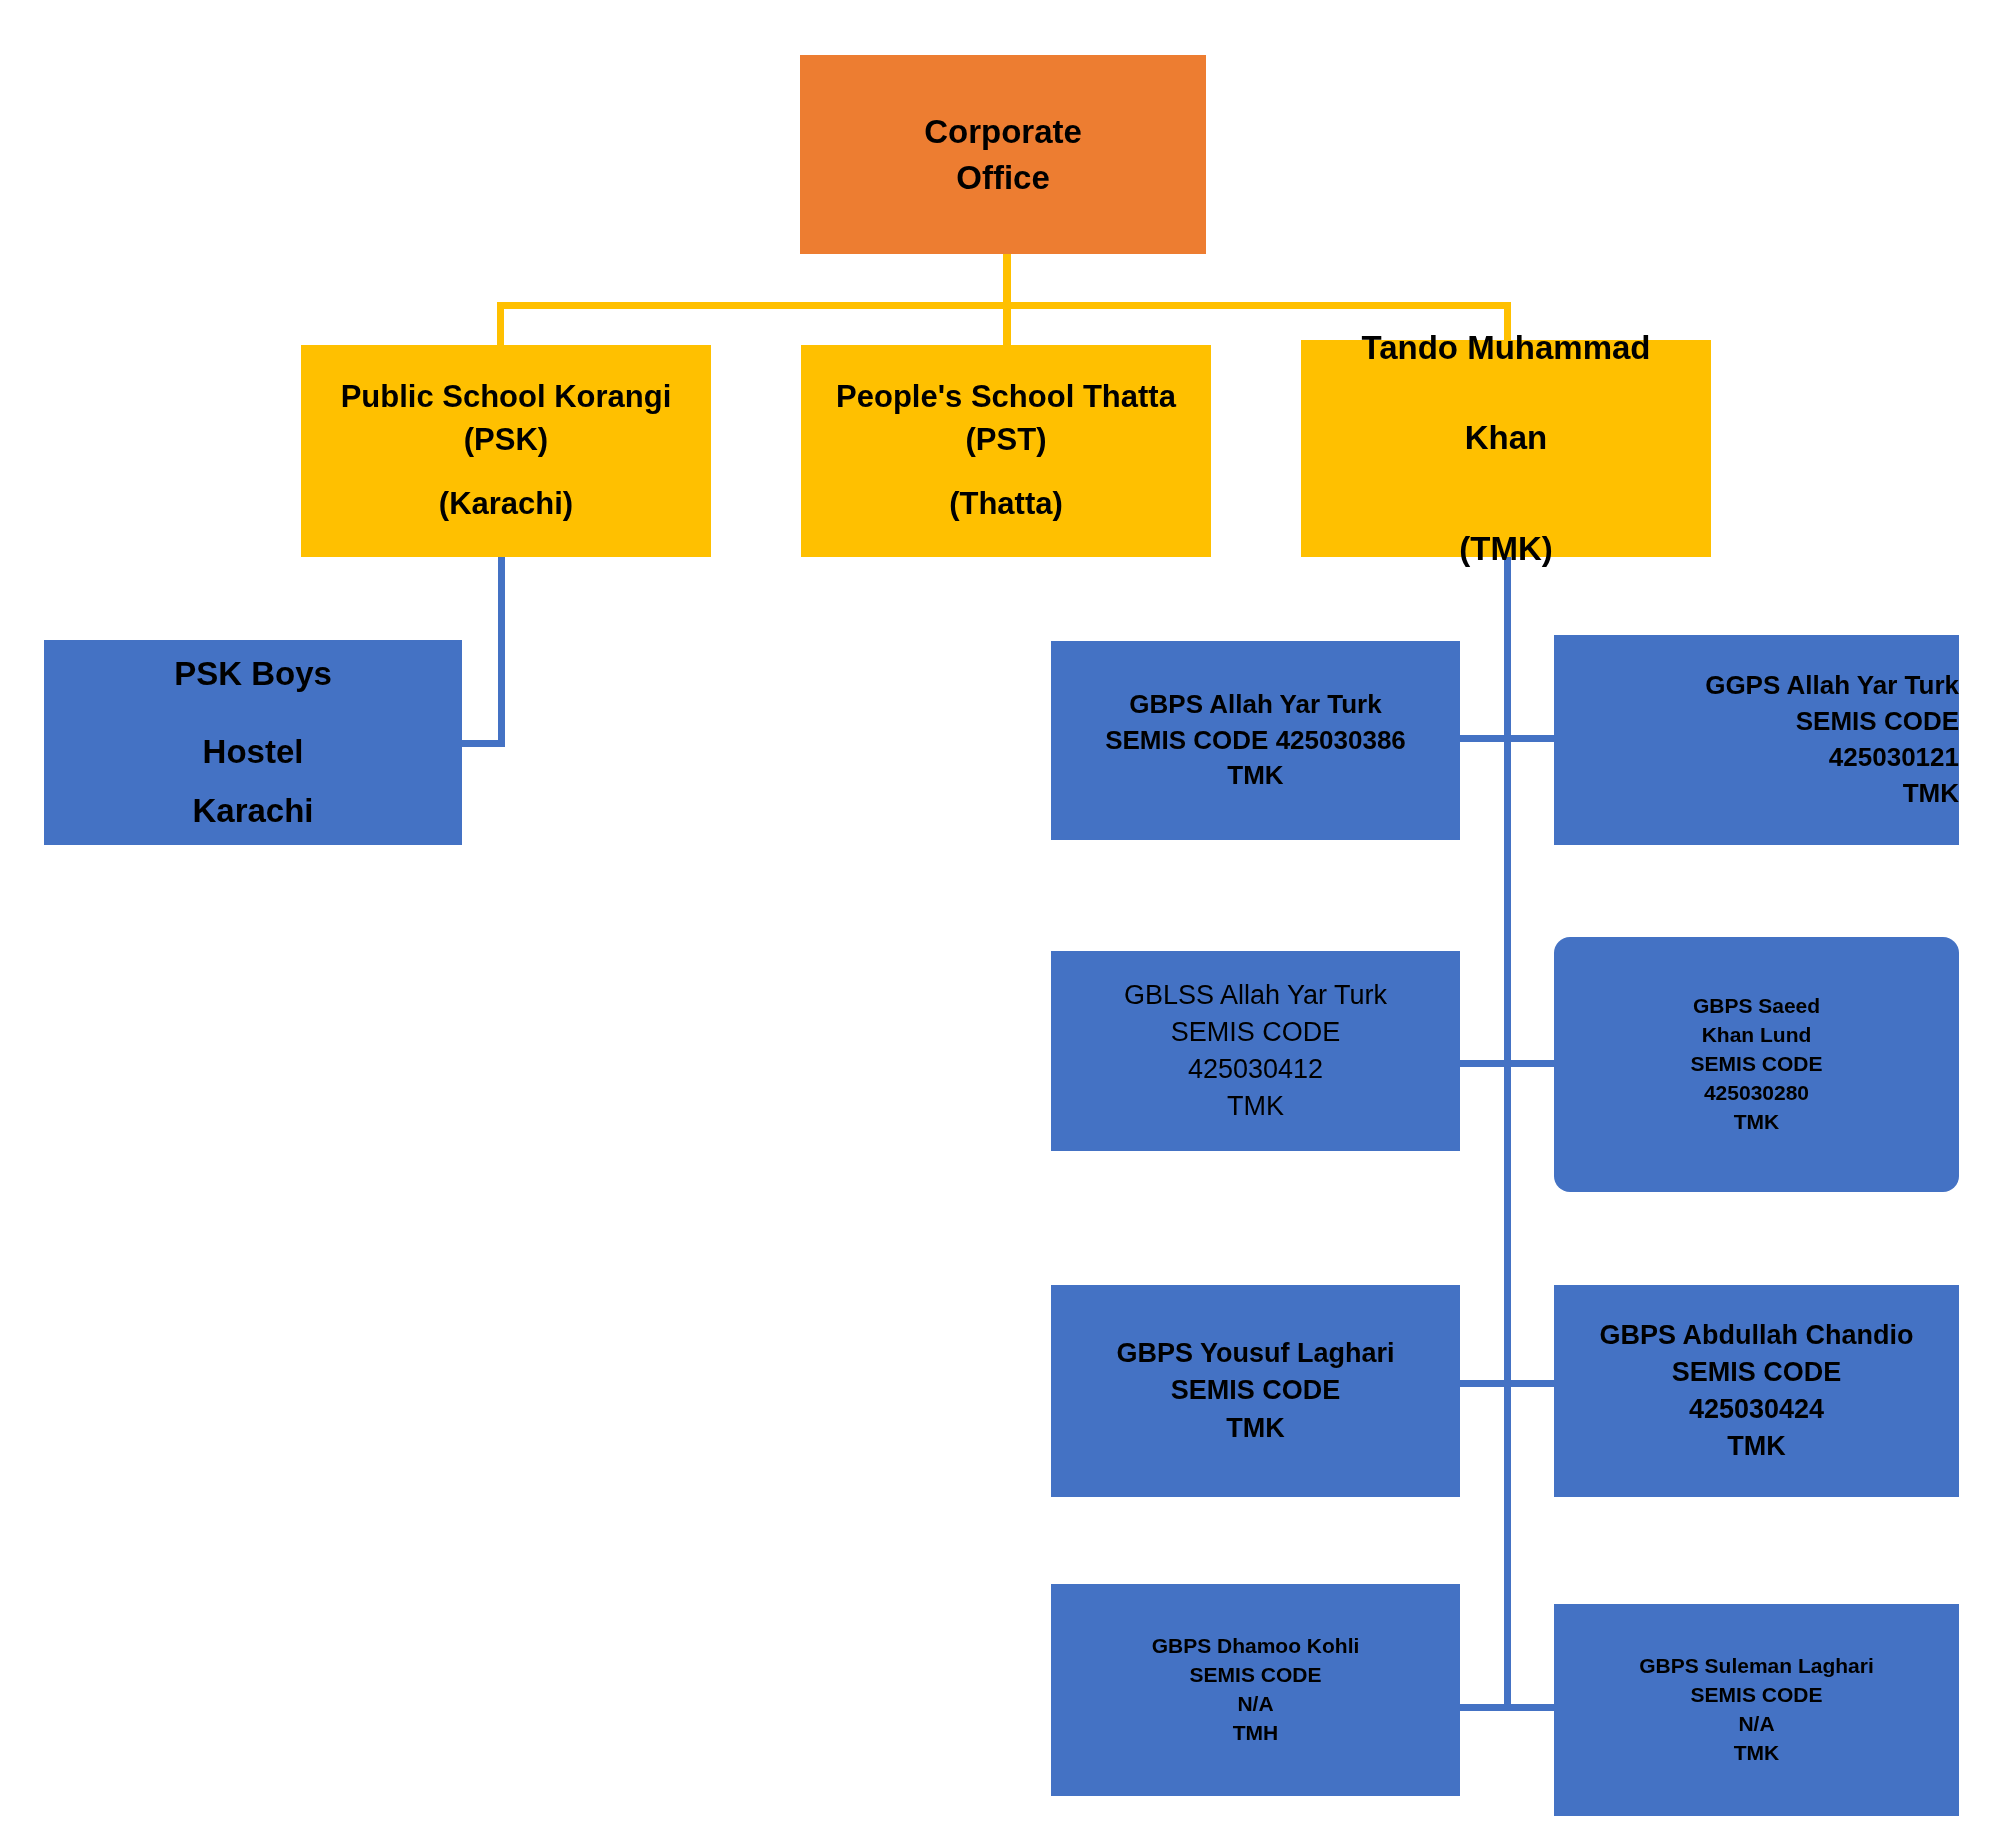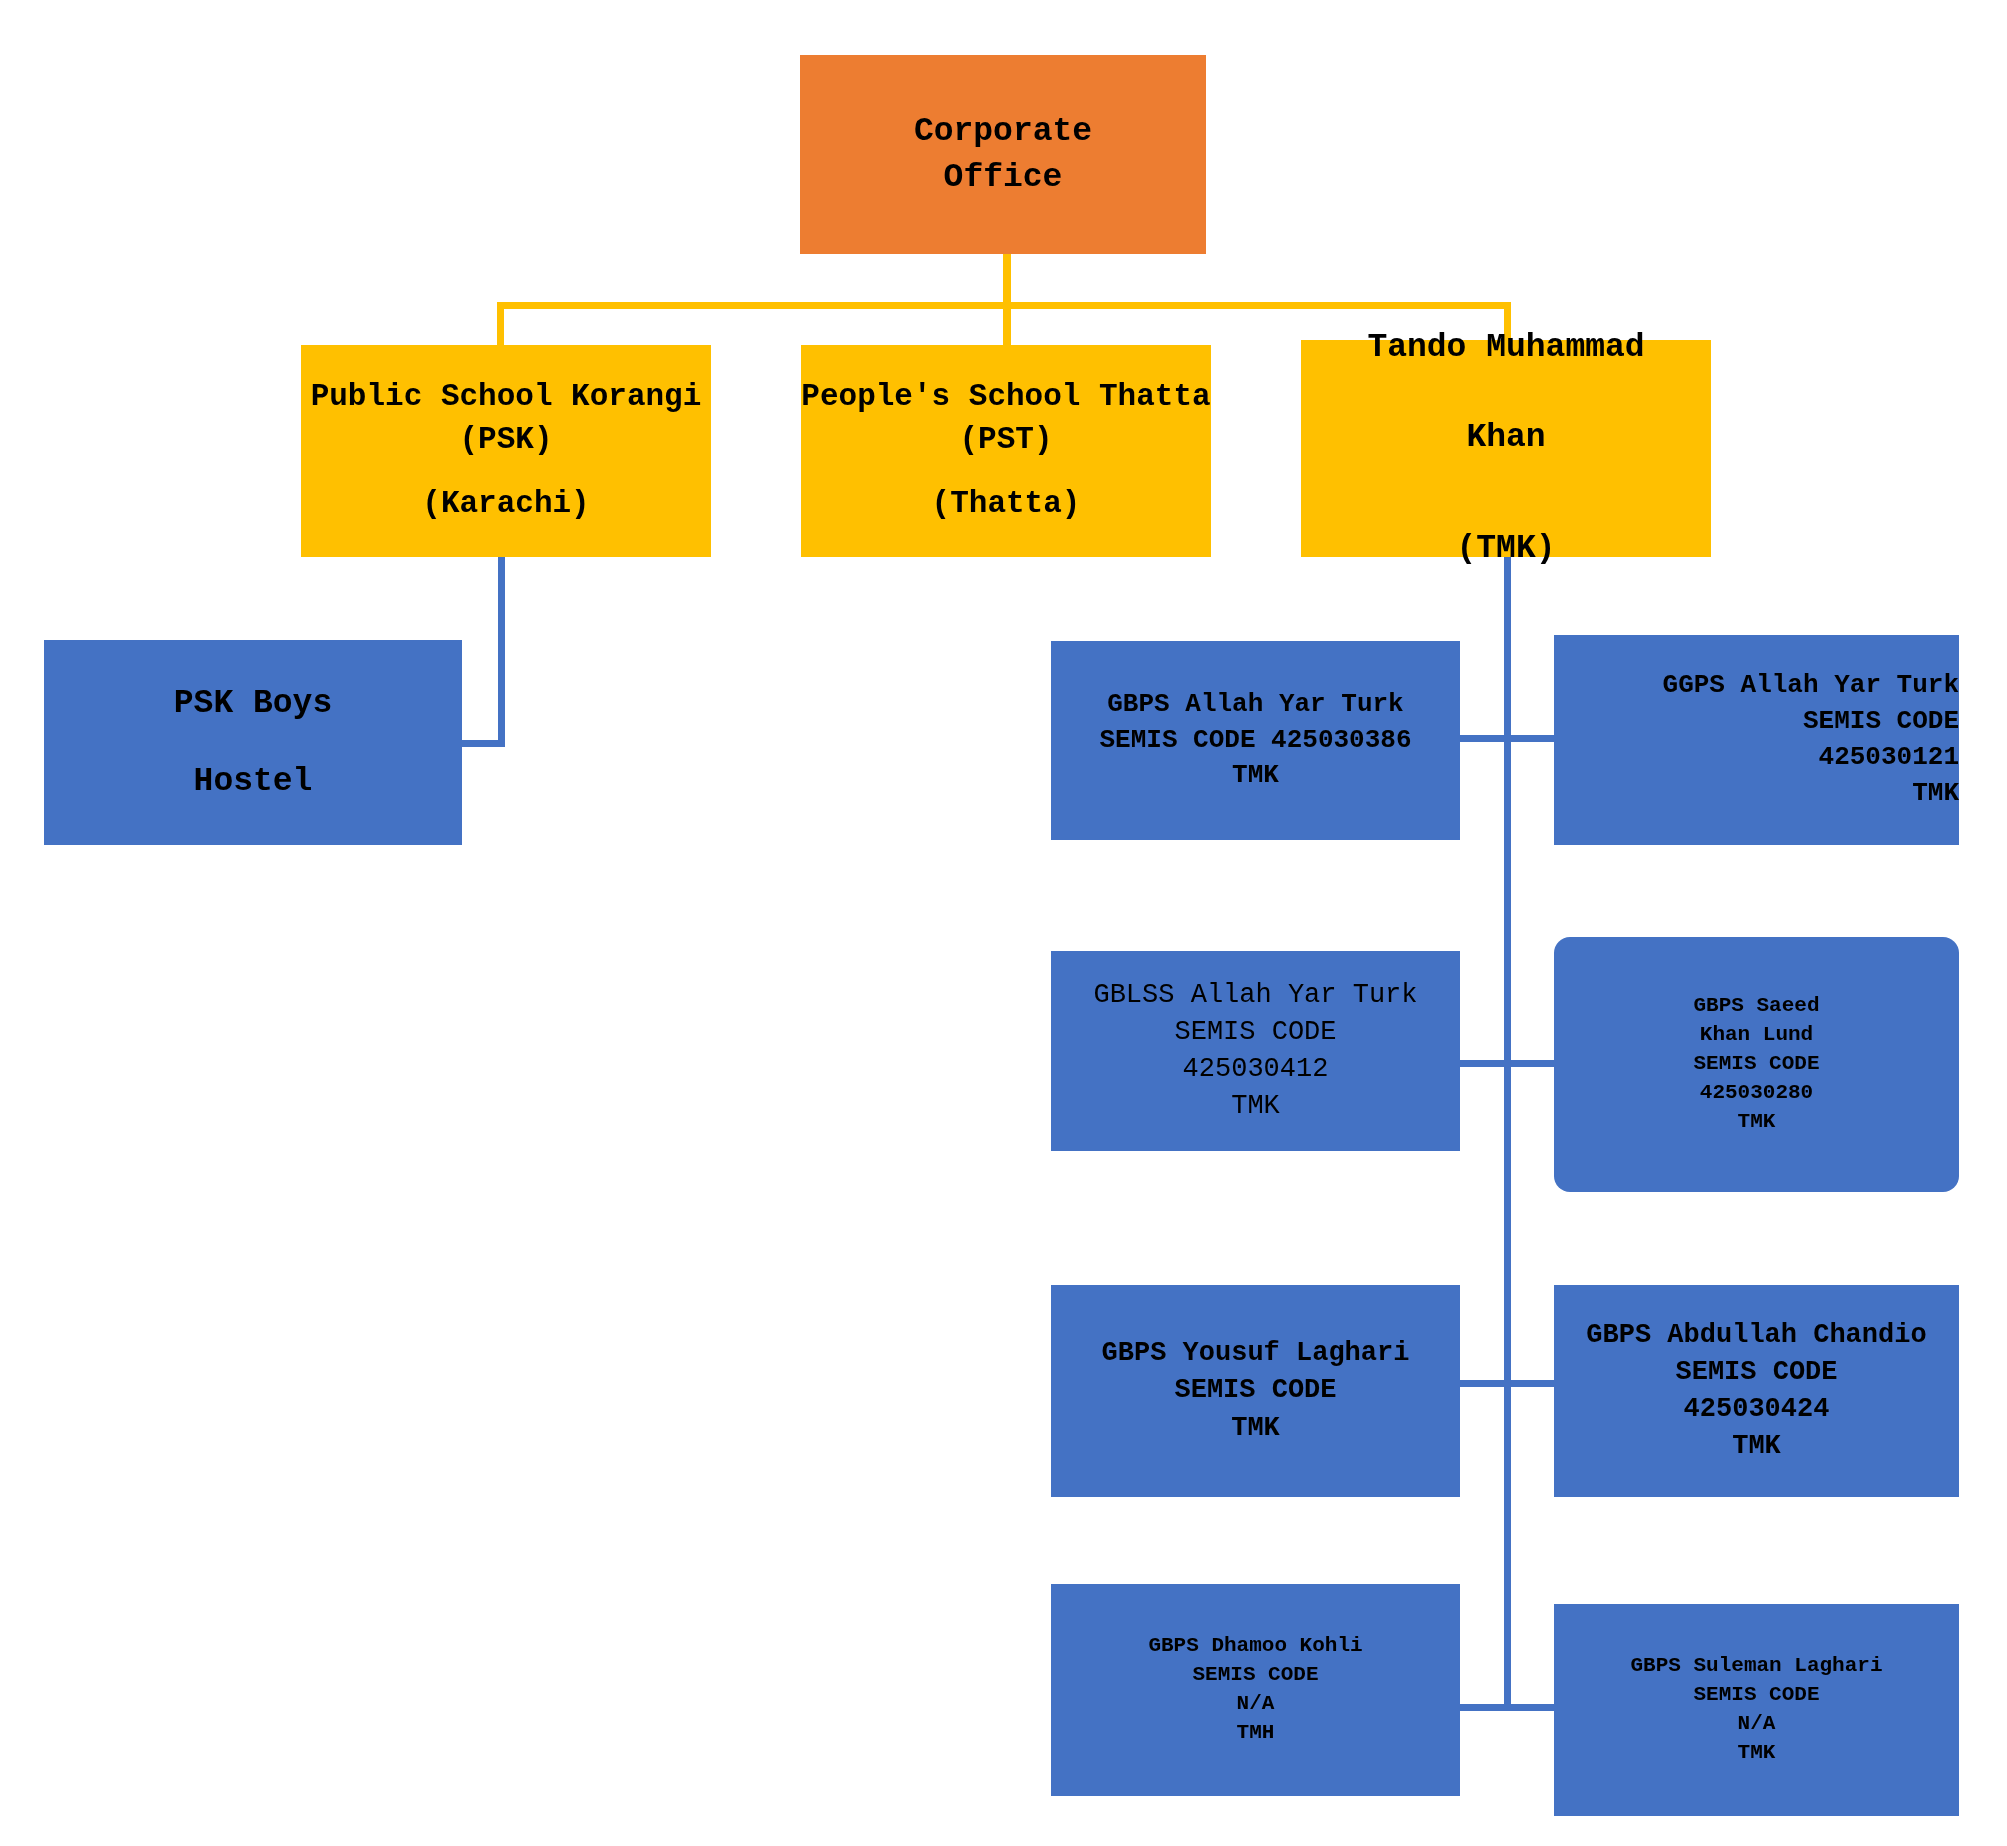--- a/index.html
+++ b/index.html
@@ -10,21 +10,20 @@
   }
   body {
     font-family: "Liberation Sans", sans-serif;
   }
   #chart-canvas {
     position: relative;
     width: 1960px;
     height: 1846px;
     background: #ffffff;
     overflow: hidden;
-    font-family: Liberation Mono, monospace;
   }
   .node {
     position: absolute;
     box-sizing: border-box;
     display: flex;
     flex-direction: column;
     align-items: center;
     justify-content: center;
     text-align: center;
     color: #000000;
@@ -89,20 +88,21 @@
 
   <div class="node yellow bold" style="left:1301px; top:340px; width:410px; height:217px; font-size:33px;gap:44px;">
     <span class="line">Tando Muhammad</span>
     <span class="line">Khan</span>
     <span class="line" style="margin-top:22px;">(TMK)</span>
   </div>
 
   <div class="node blue bold" style="left:44px; top:640px; width:418px; height:205px; font-size:33px;">
     <span class="line">PSK Boys</span>
     <span class="line" style="margin-top:32px;">Hostel</span>
+    <span class="line" style="margin-top:14px;">Karachi</span>
   </div>
 
   <div class="node blue bold" style="left:1051px; top:641px; width:409px; height:199px; font-size:26px;">
     <span class="line">GBPS Allah Yar Turk</span>
     <span class="line">SEMIS CODE 425030386</span>
     <span class="line">TMK</span>
   </div>
 
   <div class="node blue bold" style="left:1554px; top:635px; width:405px; height:210px; font-size:26px;text-align:right;">
     <span class="line">GGPS Allah Yar Turk</span>

